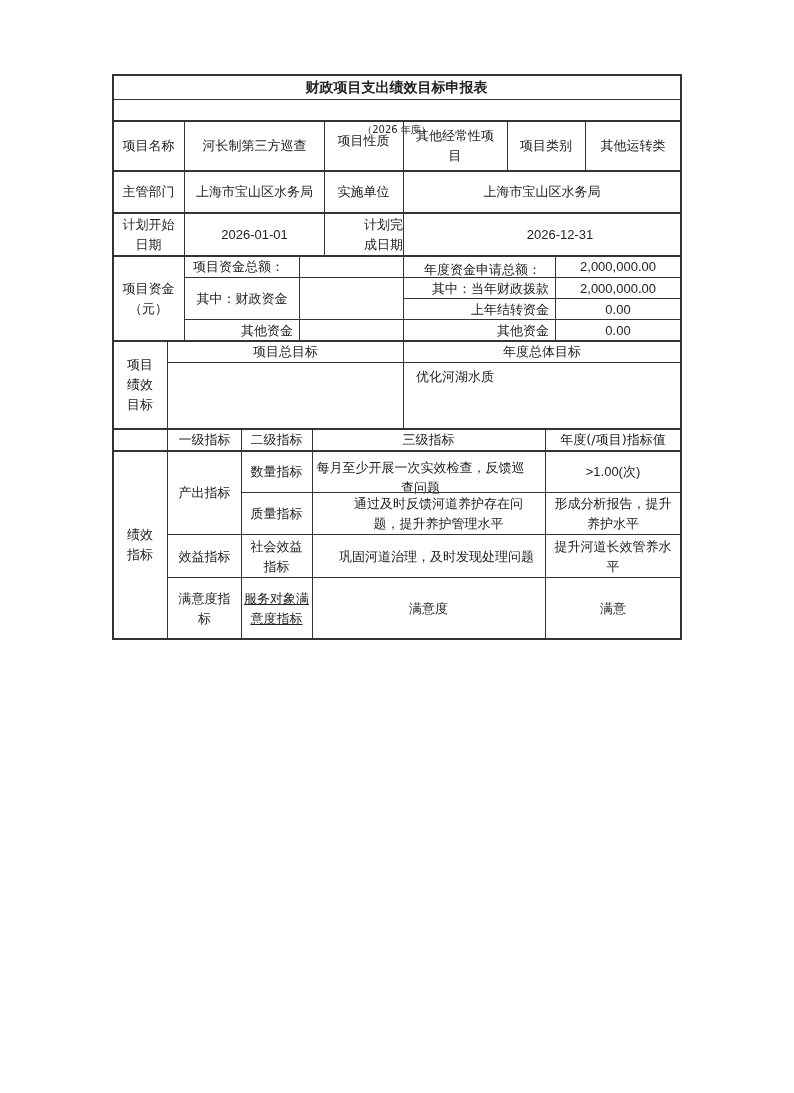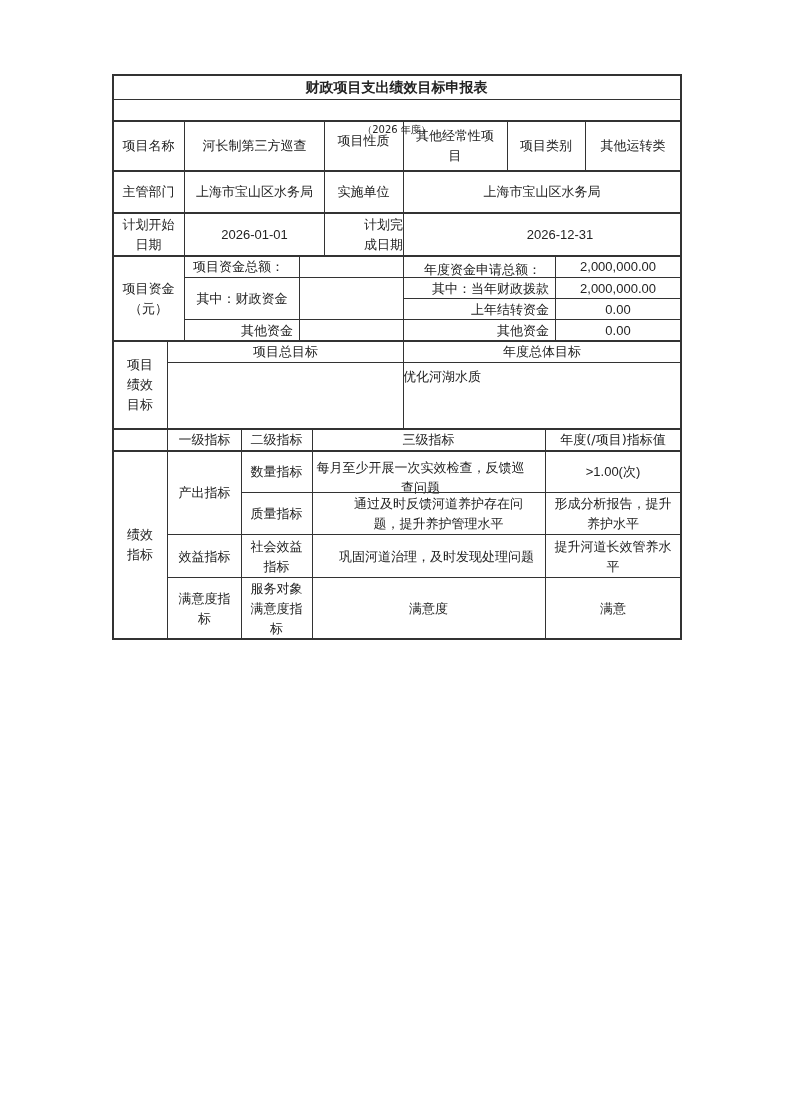--- a/index.html
+++ b/index.html
@@ -52,21 +52,21 @@
 <div class="c num" style="left:555px;top:278px;width:126px;height:21px;">2,000,000.00</div>
 <div class="c right" style="left:403px;top:299px;width:152px;height:21px;">上年结转资金</div>
 <div class="c num" style="left:555px;top:299px;width:126px;height:21px;">0.00</div>
 <div class="c right" style="left:403px;top:320px;width:152px;height:21px;">其他资金</div>
 <div class="c num" style="left:555px;top:320px;width:126px;height:21px;">0.00</div>
 
 <div class="c" style="left:112px;top:341px;width:56px;height:88px;padding:0 12px;">项目绩效目标</div>
 <div class="c" style="left:168px;top:341px;width:235px;height:22px;">项目总目标</div>
 <div class="c" style="left:403px;top:341px;width:278px;height:22px;">年度总体目标</div>
 <div class="c left top" style="left:168px;top:363px;width:235px;height:66px;padding-left:8px;"></div>
-<div class="c left top" style="left:403px;top:363px;width:278px;height:66px;padding-left:0;">优化河湖水质</div>
+<div class="c left top" style="left:403px;top:363px;width:278px;height:66px;padding-left:13px;">优化河湖水质</div>
 
 <div class="c" style="left:168px;top:429px;width:73px;height:22px;">一级指标</div>
 <div class="c" style="left:241px;top:429px;width:71px;height:22px;">二级指标</div>
 <div class="c" style="left:312px;top:429px;width:233px;height:22px;">三级指标</div>
 <div class="c" style="left:545px;top:429px;width:136px;height:22px;">年度(/项目)指标值</div>
 
 <div class="c" style="left:112px;top:451px;width:56px;height:188px;padding:0 12px;text-align:center;">绩效指标</div>
 
 <div class="c" style="left:168px;top:451px;width:73px;height:84px;">产出指标</div>
 <div class="c" style="left:241px;top:451px;width:71px;height:42px;">数量指标</div>
@@ -76,21 +76,21 @@
 <div class="c" style="left:241px;top:493px;width:71px;height:42px;">质量指标</div>
 <div class="c" style="left:312px;top:493px;width:233px;height:42px;padding:0 10px 0 30px;">通过及时反馈河道养护存在问题，提升养护管理水平</div>
 <div class="c" style="left:545px;top:493px;width:136px;height:42px;padding:0 8px;">形成分析报告，提升养护水平</div>
 
 <div class="c" style="left:168px;top:535px;width:73px;height:43px;">效益指标</div>
 <div class="c" style="left:241px;top:535px;width:71px;height:43px;padding:0 8px;">社会效益指标</div>
 <div class="c" style="left:320px;top:535px;width:233px;height:43px;">巩固河道治理，及时发现处理问题</div>
 <div class="c" style="left:545px;top:535px;width:136px;height:43px;padding:0 8px;">提升河道长效管养水平</div>
 
 <div class="c" style="left:168px;top:578px;width:73px;height:61px;padding:0 8px;">满意度指标</div>
-<div class="c" style="left:241px;top:578px;width:71px;height:61px;padding:0 8px;">服务对象满意度指标</div>
+<div class="c" style="left:241px;top:578px;width:71px;height:61px;padding:0 2px;text-decoration:underline;">服务对象满意度指标</div>
 <div class="c" style="left:312px;top:578px;width:233px;height:61px;">满意度</div>
 <div class="c" style="left:545px;top:578px;width:136px;height:61px;">满意</div>
 
 <div>
 
   <div class="l" style="left:112px;top:74px;width:570px;height:1.5px;"></div>
   <div class="l" style="left:112px;top:638px;width:570px;height:1.5px;"></div>
   <div class="l" style="left:112px;top:74px;width:1.5px;height:566px;"></div>
   <div class="l" style="left:680px;top:74px;width:1.5px;height:566px;"></div>
 

